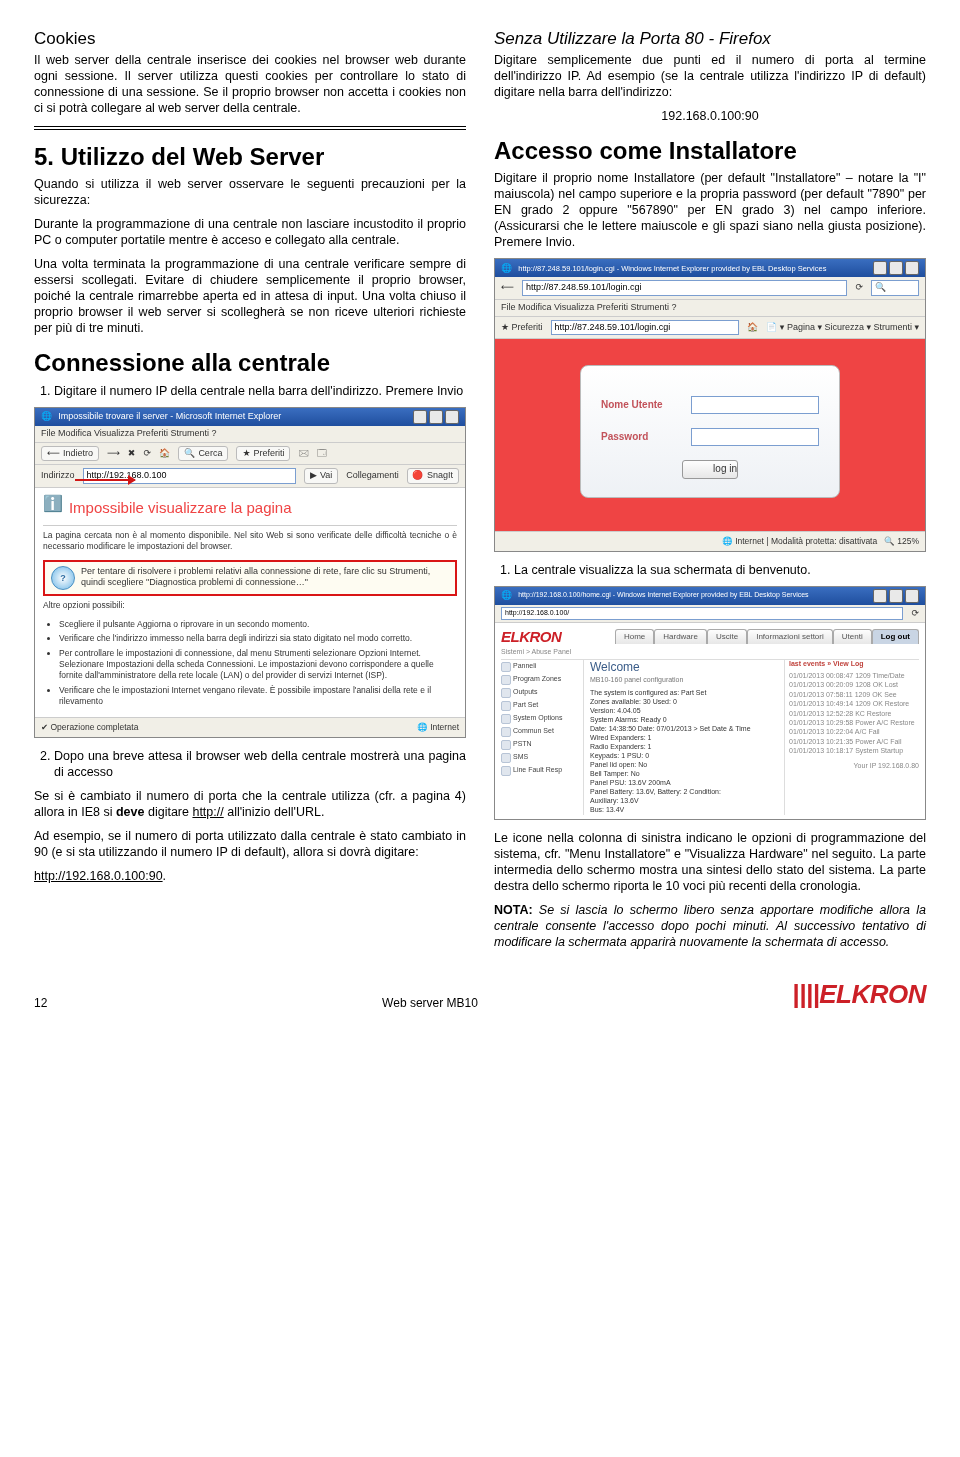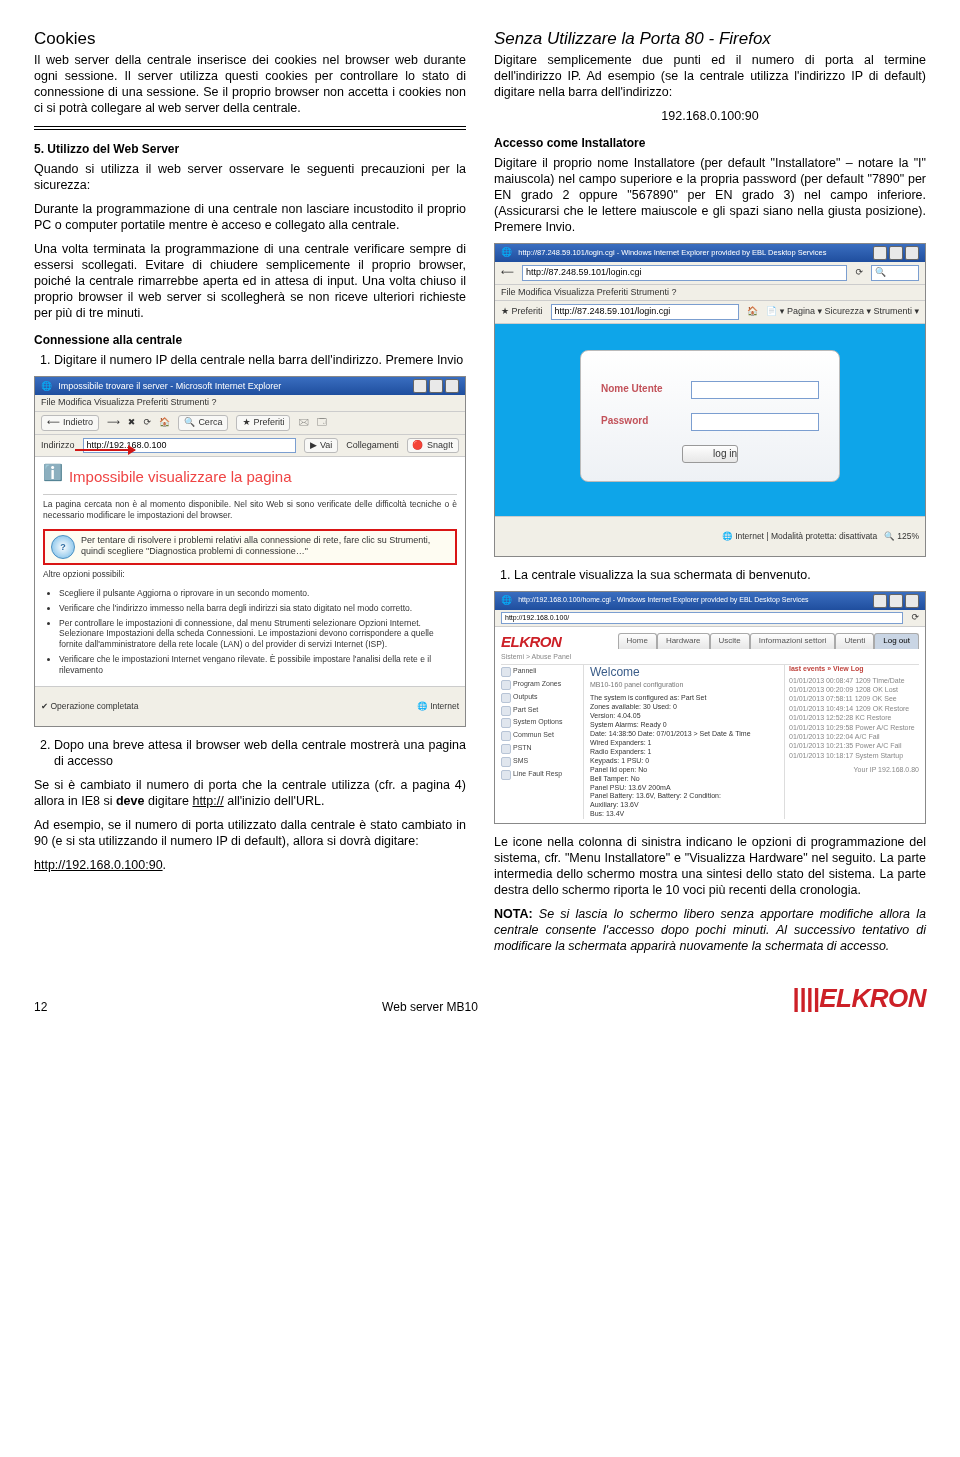--- a/index.html
+++ b/index.html
@@ -20,21 +20,21 @@
   .col {
     flex: 1 1 0;
     min-width: 0;
   }
   h2 {
     font-size: 17px;
     font-weight: normal;
     margin: 0 0 2px 0;
   }
   h1 {
-    font-size: 12px;
+    font-size: 24px;
     font-weight: bold;
     margin: 12px 0 4px 0;
   }
   .rule {
     border: 0;
     border-top: 1px solid #000;
     border-bottom: 1px solid #000;
     height: 2px;
     margin: 10px 0 6px 0;
   }
@@ -127,21 +127,21 @@
   .fig ul {
     margin: 4px 0 4px 0;
     padding-left: 16px;
   }
   .fig ul li {
     margin-bottom: 4px;
   }
   .fig .status {
     background: #f1efe7;
     border-top: 1px solid #ccc;
-    padding: 14px 6px;
+    padding: 4px 6px;
     display: flex;
     font-size: 8.5px;
   }
   .fig .status .right { margin-left: auto; }
   .helpbox {
     border: 2px solid #d91515;
     background: #fefcf2;
     padding: 4px 6px;
     margin: 4px 0;
     font-size: 9px;
@@ -264,21 +264,21 @@
     padding: 2px 8px;
     background: linear-gradient(#fdfdfd,#e7e7e7);
     border: 1px solid #aaa;
     border-bottom: none;
     border-radius: 3px 3px 0 0;
     color: #555;
   }
   .tabbar .tab.sel {
     background: #c9d5e4;
     color: #000;
-    font-weight: normal;
+    font-weight: bold;
   }
   .footer {
     display: flex;
     align-items: flex-end;
     margin-top: 20px;
     font-size: 12px;
   }
   .footer .pn { width: 60px; }
   .footer .mid { flex: 1; text-align: center; }
   .footer .logo {
@@ -419,21 +419,21 @@
         <span>⟳</span>
         <span class="input" style="width:40px">🔍</span>
       </div>
       <div class="menubar">File   Modifica   Visualizza   Preferiti   Strumenti   ?</div>
       <div class="toolbar">
         <span>★ Preferiti</span>
         <span class="input" style="flex:1">http://87.248.59.101/login.cgi</span>
         <span>🏠</span>
         <span>📄 ▾ Pagina ▾ Sicurezza ▾ Strumenti ▾</span>
       </div>
-      <div class="body" style="background:#0ea5e9;min-height:180px;">
+      <div class="body" style="background:#ef4444;min-height:180px;">
         <div class="loginpanel">
           <div class="row">
             <span class="lbl">Nome Utente</span>
             <span class="tf"></span>
           </div>
           <div class="row">
             <span class="lbl">Password</span>
             <span class="tf"></span>
           </div>
           <div class="loginbtn">log in</div>

